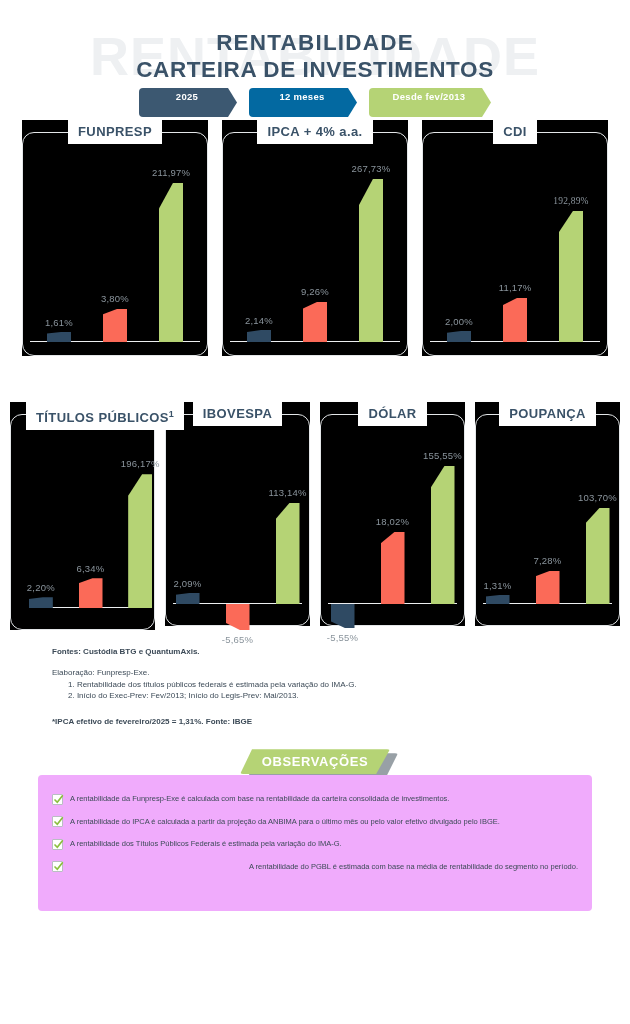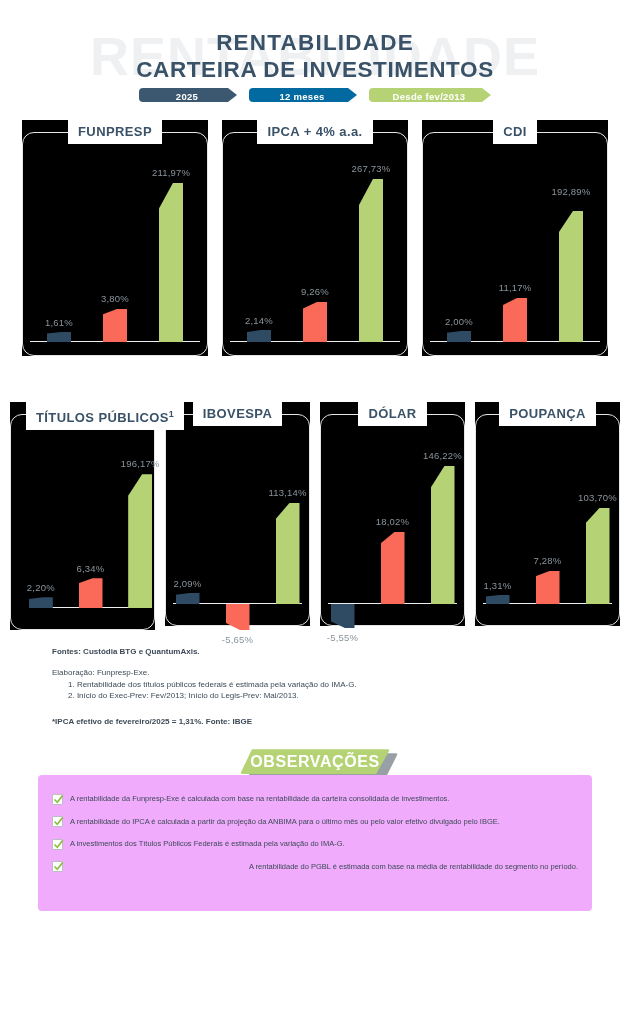--- a/index.html
+++ b/index.html
@@ -32,21 +32,21 @@
   .title-l2{
     font-size:22.5px;font-weight:bold;letter-spacing:.6px;
     color:#3a5268;line-height:1.18;
   }
   .legend{
     position:absolute;left:0;right:0;top:88px;
     display:flex;justify-content:center;align-items:center;gap:12px;
   }
   .chip{
     position:relative;
-    height:14px;line-height:18px;
+    height:29px;line-height:18px;
     padding:0 16px 0 14px;
     color:#fff;font-size:9.5px;font-weight:bold;letter-spacing:.3px;
     text-align:center;
     border-radius:4px 0 0 4px;
     -webkit-clip-path:polygon(0 0, calc(100% - 9px) 0, 100% 50%, calc(100% - 9px) 100%, 0 100%);
     clip-path:polygon(0 0, calc(100% - 9px) 0, 100% 50%, calc(100% - 9px) 100%, 0 100%);
   }
   .chip.navy{background:#3c5871;min-width:68px;}
   .chip.coral{background:#0369a1;min-width:78px;}
   .chip.green{background:#b5d375;min-width:92px;}
@@ -151,21 +151,21 @@
     -webkit-clip-path:polygon(10px 0, 100% 0, calc(100% - 12px) 100%, 0 100%);
     clip-path:polygon(10px 0, 100% 0, calc(100% - 12px) 100%, 0 100%);
     border-radius:3px;
   }
   .ribbon .face{
     position:absolute;left:0;top:0;width:150px;height:25px;
     background:#b5d375;
     -webkit-clip-path:polygon(12px 0, 100% 0, calc(100% - 14px) 100%, 0 100%);
     clip-path:polygon(12px 0, 100% 0, calc(100% - 14px) 100%, 0 100%);
     border-radius:3px;
-    color:#fff;font-size:16px;font-weight:bold;letter-spacing:.6px;
+    color:#fff;font-size:13px;font-weight:bold;letter-spacing:.6px;
     line-height:25px;text-align:center;
   }
   .obs-panel{
     position:relative;
     margin:0 38px;
     background:#f0abfc;
     border-radius:4px;
     padding:18px 14px 22px 14px;
     min-height:96px;
   }
@@ -262,21 +262,21 @@
           <div class="barslot">
             <div class="bar navy" style="height:11px;"></div>
             <div class="bar-lbl" style="bottom:15px;">2,00%</div>
           </div>
           <div class="barslot">
             <div class="bar coral" style="height:44px;"></div>
             <div class="bar-lbl" style="bottom:49px;">11,17%</div>
           </div>
           <div class="barslot">
             <div class="bar green" style="height:131px;"></div>
-            <div class="bar-lbl" style="bottom:145px;">192,89%</div>
+            <div class="bar-lbl" style="bottom:136px;font-family:Liberation Serif, serif;">192,89%</div>
           </div>
         </div>
       </div>
     </div>
 
   </div>
 
   <div class="row row2">
 
     <div class="card" style="width:145px;padding-left:16px;">
@@ -335,21 +335,21 @@
           <div class="barslot">
             <div class="bar navy neg" style="height:24px;bottom:-24px;"></div>
             <div class="bar-lbl" style="bottom:-39px;">-5,55%</div>
           </div>
           <div class="barslot">
             <div class="bar coral" style="height:72px;"></div>
             <div class="bar-lbl" style="bottom:77px;">18,02%</div>
           </div>
           <div class="barslot">
             <div class="bar green" style="height:138px;"></div>
-            <div class="bar-lbl" style="bottom:143px;">146,22%</div>
+            <div class="bar-lbl" style="bottom:143px;">155,55%</div>
           </div>
         </div>
       </div>
     </div>
 
     <div class="card" style="width:145px;">
       <div class="card-border"></div>
       <div class="card-title">POUPANÇA</div>
       <div class="plot" style="height:200px;">
         <div class="baseline" style="bottom:22px;"></div>
@@ -404,21 +404,21 @@
           </svg>
       </span>
       <span>A rentabilidade do IPCA é calculada a partir da projeção da ANBIMA para o último mês ou pelo valor efetivo divulgado pelo IBGE.</span>
     </div>
     <div class="obs-item">
       <span class="cbox">
         <svg width="11" height="11" viewBox="0 0 11 11">
             <path d="M2 6 L4.3 8.3 L9.4 1.8" stroke="#8cbf3f" stroke-width="1.7" fill="none" stroke-linecap="round"></path>
           </svg>
       </span>
-      <span>A investimentos dos Títulos Públicos Federais é estimada pela variação do IMA-G.</span>
+      <span>A rentabilidade dos Títulos Públicos Federais é estimada pela variação do IMA-G.</span>
     </div>
     <div class="obs-item">
       <span class="cbox">
         <svg width="11" height="11" viewBox="0 0 11 11">
             <path d="M2 6 L4.3 8.3 L9.4 1.8" stroke="#8cbf3f" stroke-width="1.7" fill="none" stroke-linecap="round"></path>
           </svg>
       </span>
       <span>A rentabilidade do PGBL é estimada com base na média de rentabilidade do segmento no período.</span>
     </div>
   </div>

